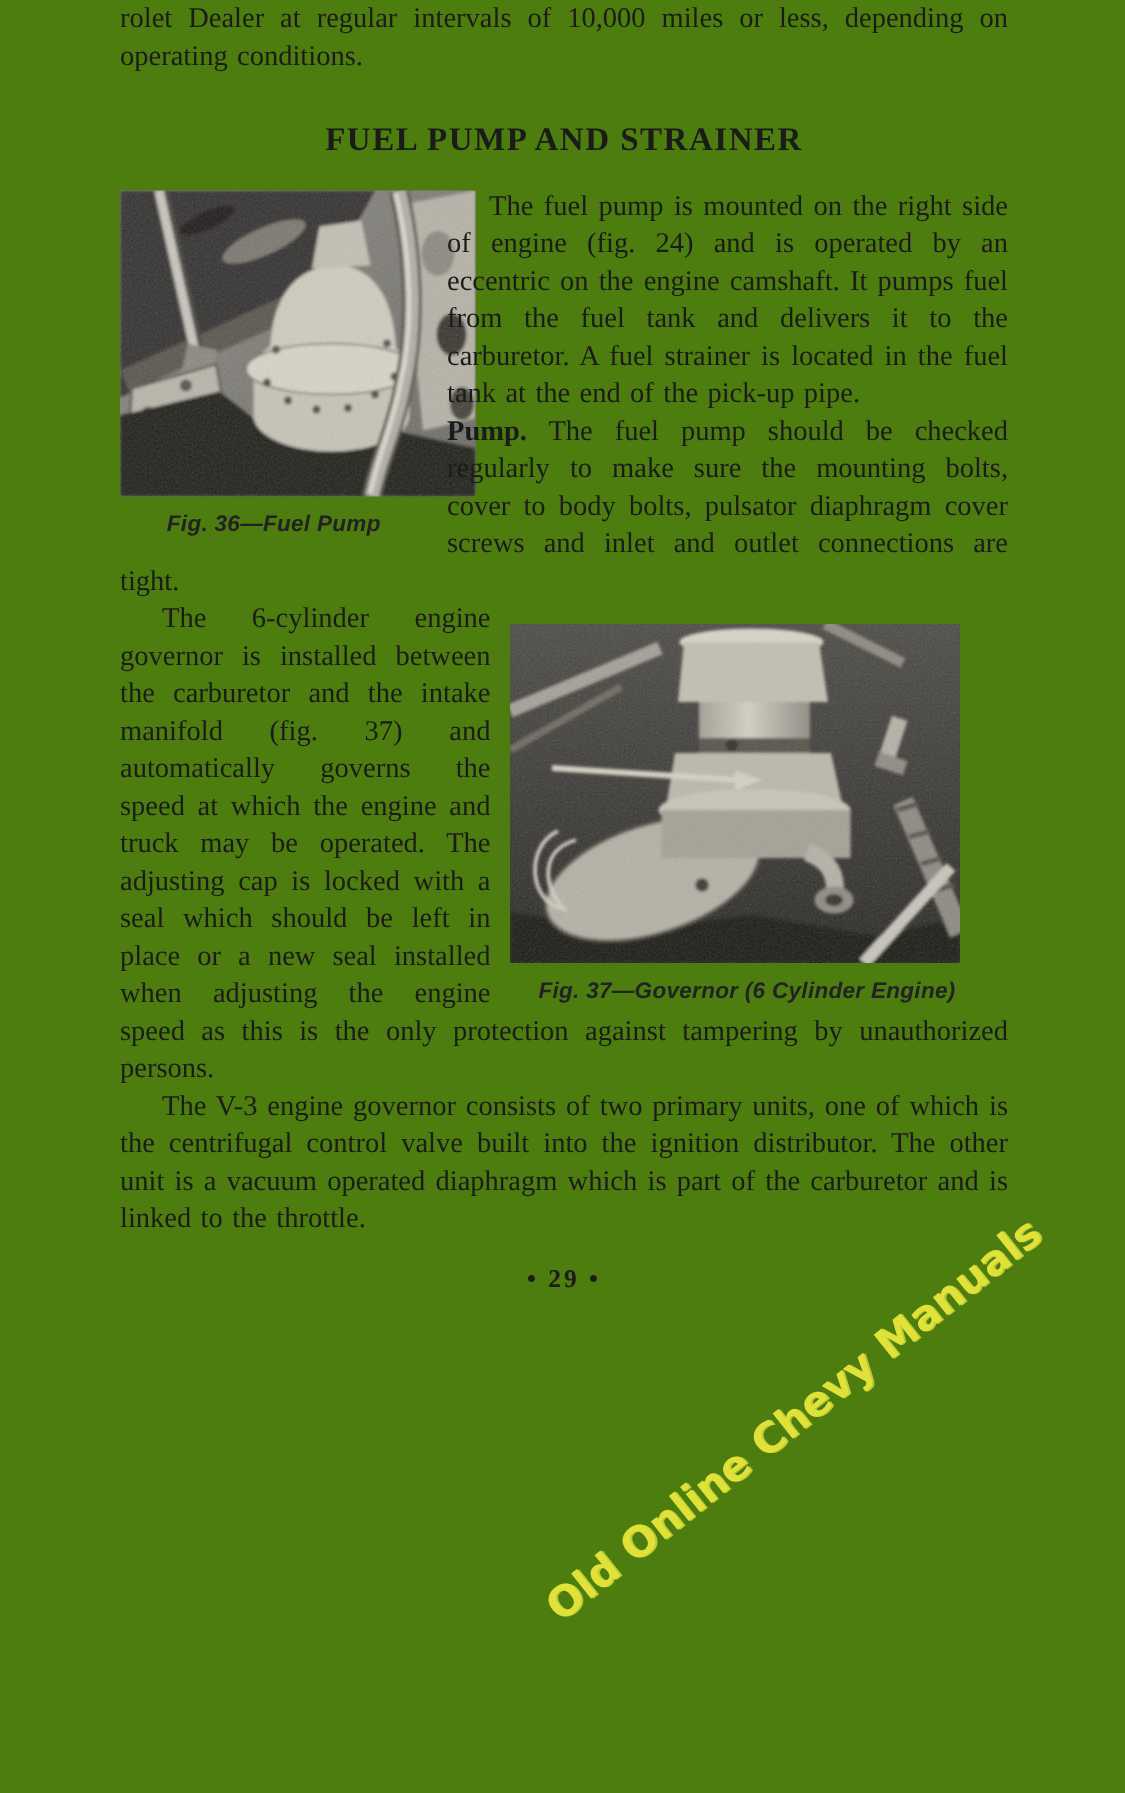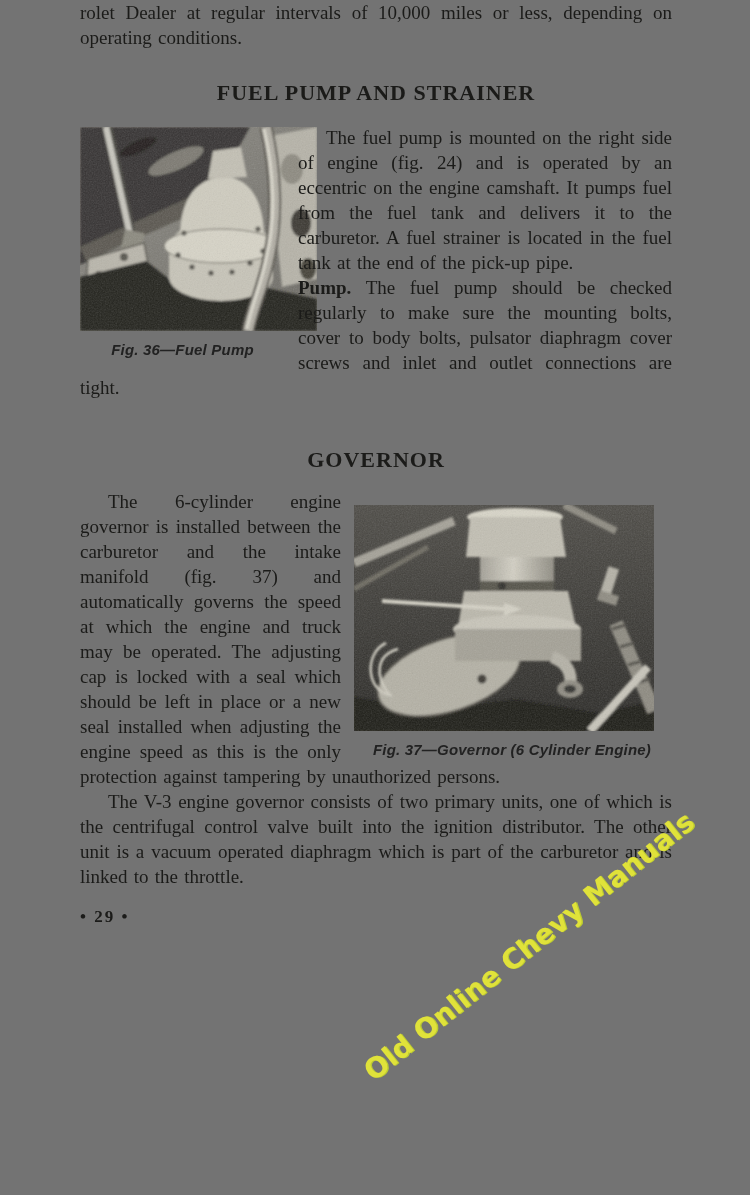--- a/index.html
+++ b/index.html
@@ -1,20 +1,20 @@
 <!DOCTYPE html>
 <html><head>
 <meta charset="utf-8">
 <style>
   html,body { margin:0; padding:0; background:#e8e8e4; }
   .page {
     position:relative;
     width:750px; height:1195px;
     margin:0 auto;
-    background:#737373;
+    background:#4d7c0f;
     overflow:hidden;
     font-family:"Liberation Serif", serif;
     color:#1b1b19;
   }
   .content {
     position:absolute; left:80px; top:0; width:592px;
   }
   p.body {
     margin:0;
     font-size:19px; line-height:25px;
@@ -28,33 +28,34 @@
     font-size:22px; line-height:26px;
     font-weight:bold; letter-spacing:1px;
   }
   .heading-fuel { margin-top:30px; }
   .heading-governor { clear:both; margin-top:47px; }
   .gov-intro { margin-top:15px; }
   section { overflow:visible; }
   .sec-fuel { margin-top:19px; }
   figure { margin:0; }
   .fig-left  { float:left;  width:205px; margin:2px 13px 16px 0; }
-  .fig-right { float:right; width:316px; margin:16px 2px 2px 13px; }
+  .fig-right { float:right; width:316px; margin:16px 16px 2px 13px; }
   .photo { display:block; background:#77756e; }
   figcaption {
     margin-top:9px;
     font-family:"Liberation Sans", sans-serif;
     font-style:italic; font-weight:bold;
     font-size:15px; line-height:19px;
     text-align:center; letter-spacing:0.2px;
     color:#222;
   }
   .care-label { font-weight:bold; }
   .page-number {
     clear:both; margin-top:18px;
+    text-align:center;
     font-size:17px; font-weight:bold;
     letter-spacing:2px;
   }
   .watermark {
     position:absolute;
     left:368px; top:1056px;
     width:max-content;
     transform:rotate(-38.5deg);
     transform-origin:0 50%;
     font-family:"DejaVu Sans", sans-serif;
@@ -131,21 +132,20 @@
             <path d="M184,2 C194,44 196,92 187,128 C182,156 171,180 167,202" fill="none" stroke="#dcd9cd" stroke-width="3"></path>
           </g>
           <rect width="237" height="204" filter="url(#grain36)" opacity="0.2"></rect>
         </svg>
         <figcaption>Fig. 36—Fuel Pump</figcaption>
       </figure>
       <p class="body ind">The fuel pump is mounted on the right side of engine (fig. 24) and is operated by an eccentric on the engine camshaft. It pumps fuel from the fuel tank and delivers it to the carburetor. A fuel strainer is located in the fuel tank at the end of the pick-up pipe.</p>
       <p class="body"><b class="care-label">Pump.</b> <span>The fuel pump should be checked regularly to make sure the mounting bolts, cover to body bolts, pulsator diaphragm cover screws and inlet and outlet connections are tight.</span></p>
     </section>
 
-    <h2 class="heading heading-governor">GOVERNOR</h2>
 
 
     <section class="sec-governor">
       <figure class="fig-right">
         <svg class="photo" width="300" height="226" viewBox="0 0 300 226" xmlns="http://www.w3.org/2000/svg">
           <defs>
             <linearGradient id="bg37" x1="0" y1="0" x2="0" y2="1">
               <stop offset="0" stop-color="#4d4b46"></stop>
               <stop offset="1" stop-color="#2a2926"></stop>
             </linearGradient>

